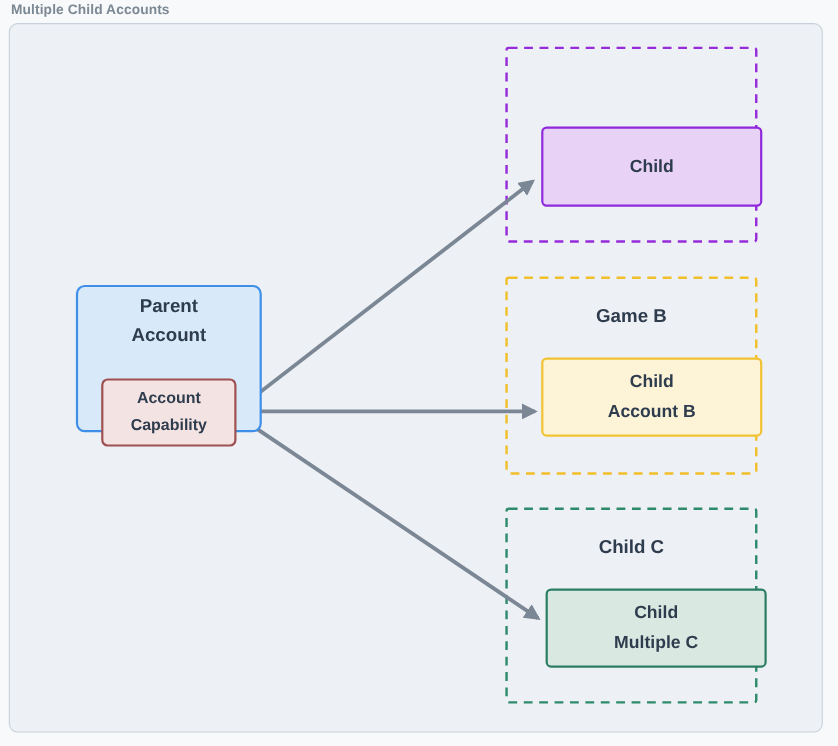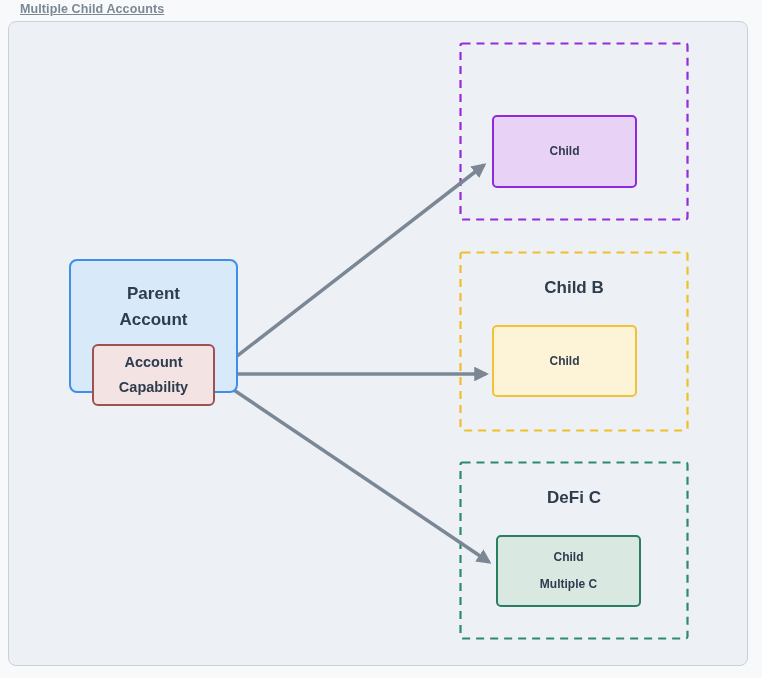--- a/index.html
+++ b/index.html
@@ -10,27 +10,26 @@
   }
   #stage {
     position: relative;
     width: 762px;
     height: 678px;
     background: var(--page-bg, #f7f9fb);
     overflow: hidden;
   }
   .diagram-title {
     position: absolute;
-    left: 20px;
+    left: 10px;
     top: 2px;
     font-size: 12.5px;
     font-weight: 700;
     color: var(--title-text, #7c8894);
     letter-spacing: 0.1px;
-    text-decoration: underline;
   }
   .frame {
     position: absolute;
     left: 8px;
     top: 21px;
     width: 740px;
     height: 645px;
     background: var(--frame-bg, #edf1f5);
     border: 1px solid var(--frame-border, #c8d1da);
     border-radius: 8px;
@@ -71,21 +70,21 @@
   }
   .parent-box {
     left: 69px;
     top: 259px;
     width: 169px;
     height: 134px;
     background: var(--parent-fill, #d8e9fa);
     border: 2px solid var(--parent-border, #3f8fe8);
     border-radius: 8px;
     justify-content: flex-start;
-    padding-top: 20px;
+    padding-top: 5px;
   }
   .parent-label { font-size: 17px; font-weight: 600; line-height: 26px; }
   .capability-box {
     left: 92px;
     top: 344px;
     width: 123px;
     height: 62px;
     background: var(--capability-fill, #f3e3e3);
     border: 2px solid var(--capability-border, #9f5050);
     border-radius: 6px;
@@ -99,23 +98,23 @@
     text-align: center;
     font-size: 17px;
     font-weight: 600;
     color: var(--text, #2e3c4d);
     line-height: 20px;
   }
   .env-label-a { left: 460px; top: 67px; }
   .env-label-b { left: 460px; top: 278px; }
   .env-label-c { left: 460px; top: 488px; }
   .child-box {
-    width: 145px;
+    width: 201px;
     border-radius: 5px;
-    font-size: 12px;
+    font-size: 16px;
     font-weight: 600;
     line-height: 27px;
   }
   .child-box-a {
     left: 492px; top: 115px; height: 73px;
     background: var(--child-a-fill, #e8d3f7);
     border: 2.5px solid var(--child-a-border, #8f29dc);
   }
   .child-box-b {
     left: 492px; top: 325px; height: 72px;
@@ -158,27 +157,28 @@
     <div class="parent-label">
       <span class="line">Parent</span>
       <span class="line">Account</span>
     </div>
   </div>
   <div class="node capability-box">
     <span class="line">Account</span>
     <span class="line">Capability</span>
   </div>
 
-  <div class="env-label env-label-b">Child B</div>
-  <div class="env-label env-label-c">DeFi C</div>
+  <div class="env-label env-label-b">Game B</div>
+  <div class="env-label env-label-c">Child C</div>
 
   <div class="node child-box child-box-a">
     <span class="line">Child</span>
   </div>
   <div class="node child-box child-box-b">
     <span class="line">Child</span>
+    <span class="line">Account B</span>
   </div>
   <div class="node child-box child-box-c">
     <span class="line">Child</span>
     <span class="line">Multiple C</span>
   </div>
 
 </div>
 
 </body></html>

